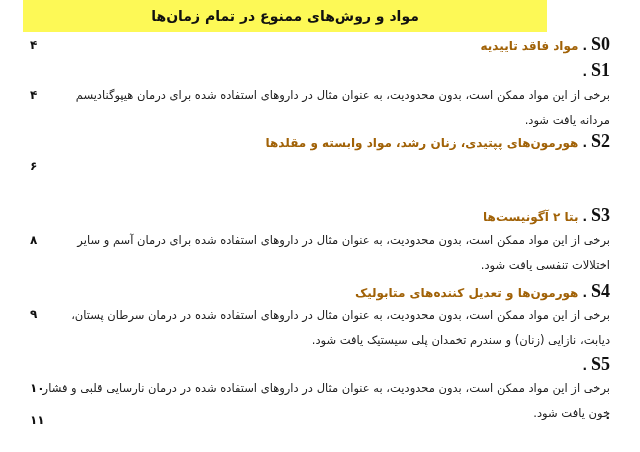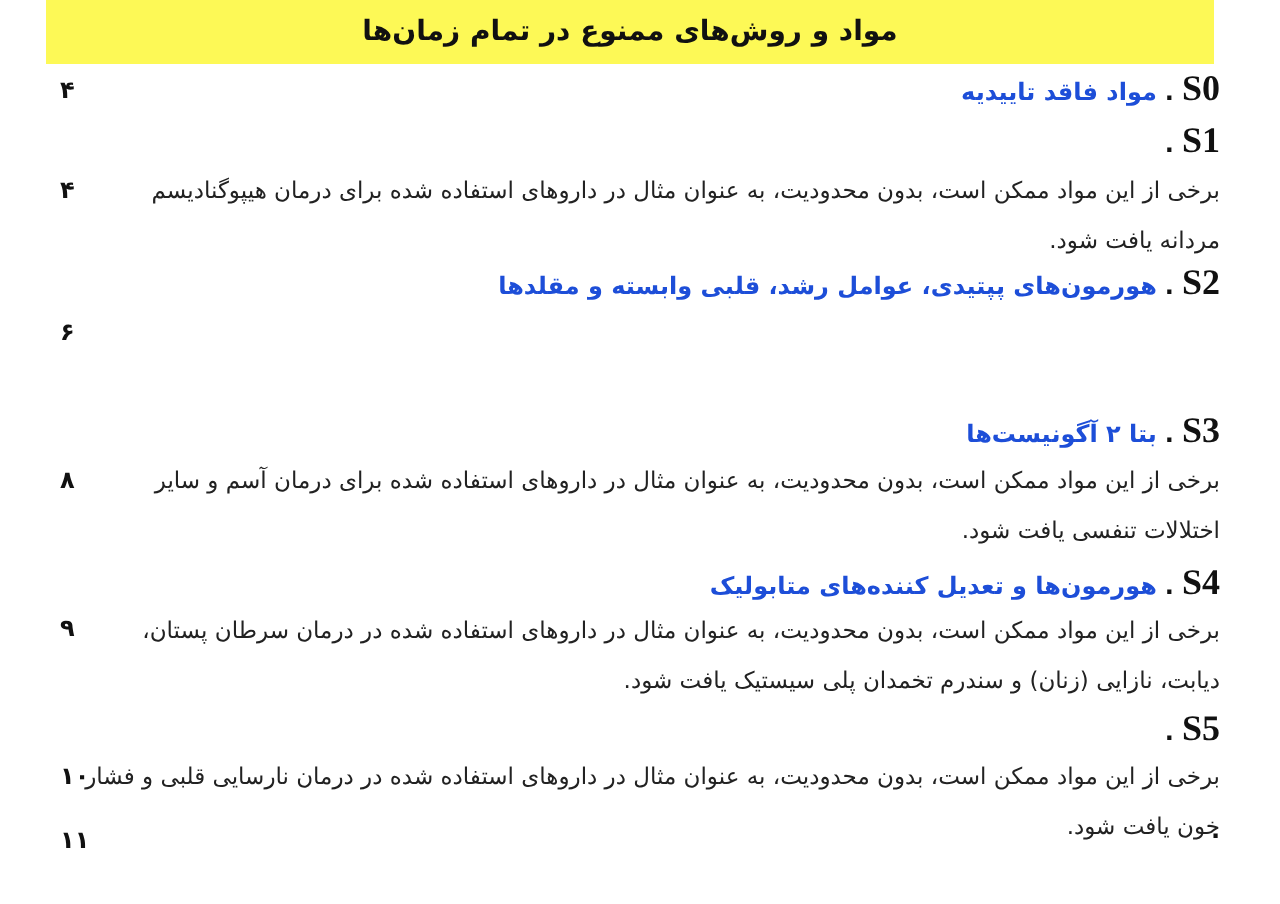--- a/index.html
+++ b/index.html
@@ -13,21 +13,21 @@
     }
     .page {
       position: relative;
       width: 640px;
       height: 452px;
     }
     .title-band {
       position: absolute;
       left: 23px;
       top: 0;
-      width: 584px;
+      width: 524px;
       height: 32px;
       background: #fdf956;
       display: flex;
       align-items: center;
       justify-content: center;
       direction: rtl;
     }
     .title-band span {
       font-weight: bold;
       font-size: 14px;
@@ -63,21 +63,21 @@
       direction: ltr;
       unicode-bidi: isolate;
     }
     .sep {
       font-size: 12px;
       font-weight: bold;
     }
     .label {
       font-size: 12px;
       font-weight: bold;
-      color: #1d4ed8;
+      color: #a16207;
     }
     .desc {
       position: absolute;
       right: 30px;
       width: 568px;
       direction: rtl;
       text-align: right;
       font-size: 11.5px;
       line-height: 25px;
       color: #222;
@@ -107,21 +107,21 @@
       <span class="sep">.</span>
     </div>
     <div class="page-num" style="top:28px;">۴</div>
     <div class="desc" style="top:23px;">برخی از این مواد ممکن است، بدون محدودیت، به عنوان مثال در داروهای استفاده شده برای درمان هیپوگنادیسم مردانه یافت شود.</div>
   </div>
 
   <div class="row" style="top:131px;height:70px;">
     <div class="heading" style="top:0;">
       <span class="code">S2</span>
       <span class="sep">.</span>
-      <span class="label">هورمون‌های پپتیدی، عوامل رشد، قلبی وابسته و مقلدها</span>
+      <span class="label">هورمون‌های پپتیدی، زنان رشد، مواد وابسته و مقلدها</span>
     </div>
     <div class="page-num" style="top:28px;">۶</div>
   </div>
 
   <div class="row" style="top:205px;height:70px;">
     <div class="heading" style="top:0;">
       <span class="code">S3</span>
       <span class="sep">.</span>
       <span class="label">بتا ۲ آگونیست‌ها</span>
     </div>

